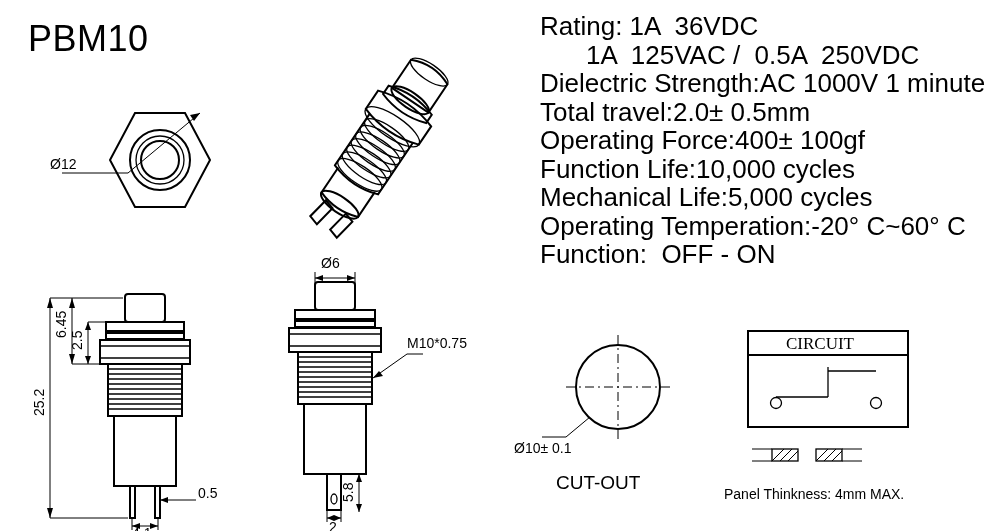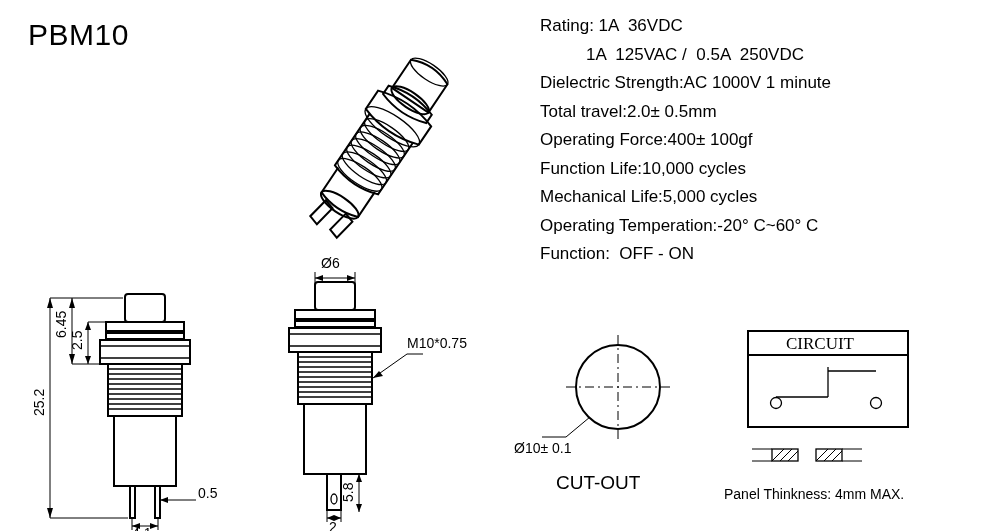--- a/index.html
+++ b/index.html
@@ -15,32 +15,32 @@
     font-family: "Liberation Sans", sans-serif;
     color: #000000;
     overflow: hidden;
   }
   .abs { position: absolute; }
 
   
   #part-title {
     left: 28px;
     top: 18px;
-    font-size: 30px;
+    font-size: 36px;
     letter-spacing: 0.5px;
   }
 
   
   #spec-block {
     left: 540px;
     top: 12px;
     width: 460px;
   }
   #spec-block .spec-line {
-    font-size: 17px;
+    font-size: 26px;
     line-height: 28.5px;
     white-space: pre;
   }
   #spec-block .indent {
     padding-left: 46px;
   }
 
   
   svg { display: block; overflow: visible; }
   .stroke { stroke: #000; fill: none; stroke-width: 1.3; }
@@ -77,20 +77,35 @@
     <div class="spec-line indent">1A  125VAC /  0.5A  250VDC</div>
     <div class="spec-line">Dielectric Strength:AC 1000V 1 minute</div>
     <div class="spec-line">Total travel:2.0± 0.5mm</div>
     <div class="spec-line">Operating Force:400± 100gf</div>
     <div class="spec-line">Function Life:10,000 cycles</div>
     <div class="spec-line">Mechanical Life:5,000 cycles</div>
     <div class="spec-line">Operating Temperation:-20° C~60° C</div>
     <div class="spec-line">Function:  OFF - ON</div>
   </div>
 
+  <div class="abs" style="left:40px; top:55px; width:230px; height:160px;">
+    <svg width="230" height="160" viewBox="0 0 230 160">
+
+      <polygon class="stroke-thick" points="95,58 145,58 170,105 145,152 95,152 70,105"></polygon>
+
+      <circle class="stroke-thick" cx="120" cy="105" r="30"></circle>
+      <circle class="stroke" cx="120" cy="105" r="24"></circle>
+      <circle class="stroke-thick" cx="120" cy="105" r="19"></circle>
+
+      <line class="stroke-thin" x1="22" y1="118" x2="88" y2="118"></line>
+      <line class="stroke-thin" x1="88" y1="118" x2="160" y2="58"></line>
+      <polygon class="fillblack" points="160,58 150,60 154,66"></polygon>
+      <text class="lbl" x="10" y="114">Ø12</text>
+    </svg>
+  </div>
 
   <div class="abs" style="left:250px; top:45px; width:260px; height:200px;">
     <svg width="260" height="200" viewBox="0 0 260 200">
       <g transform="rotate(34 130 100)">
 
         <path class="stroke-thick" d="M108,12 q22,-10 44,0 v34 h-44 z"></path>
         <ellipse class="stroke" cx="130" cy="12" rx="22" ry="8"></ellipse>
 
         <ellipse class="stroke-thick" cx="130" cy="46" rx="22" ry="8"></ellipse>
 

